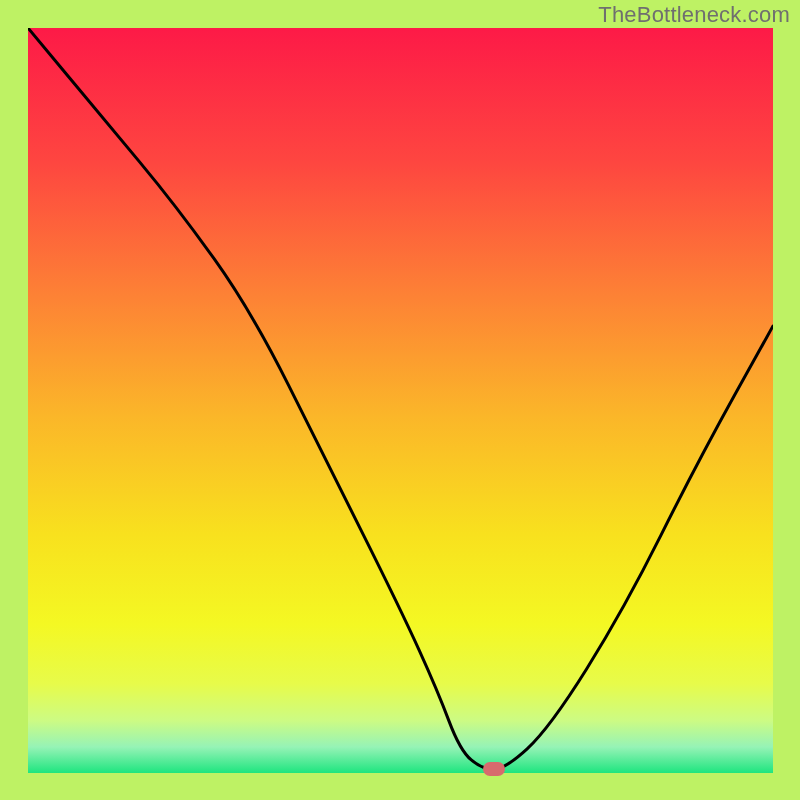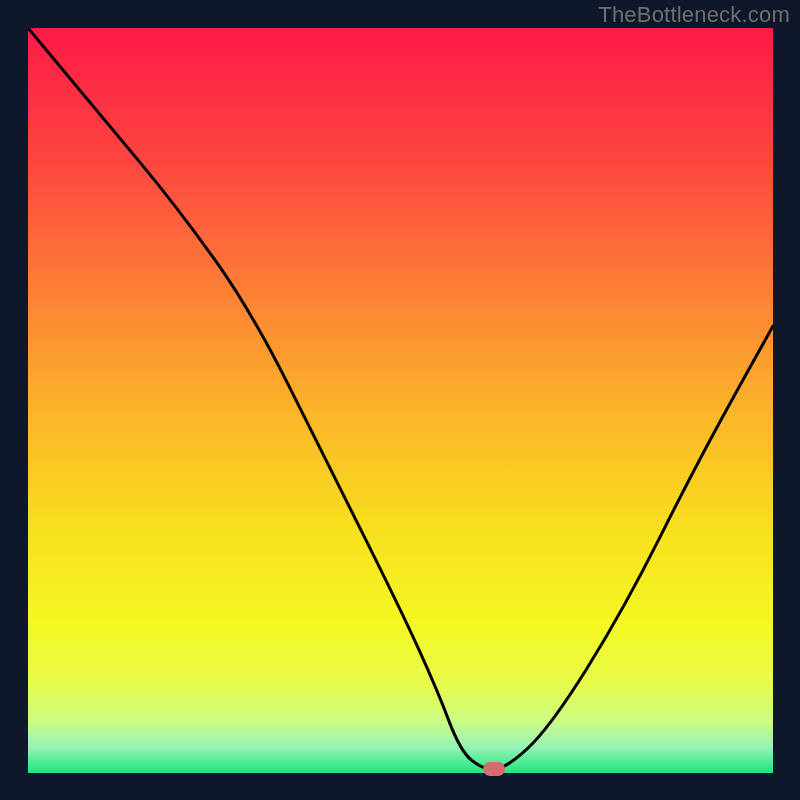--- a/index.html
+++ b/index.html
@@ -7,21 +7,21 @@
     padding: 0;
     width: 800px;
     height: 800px;
     background: #000;
     overflow: hidden;
   }
   .container {
     position: relative;
     width: 800px;
     height: 800px;
-    background: #0f172a;
+    background: #bef264;
   }
   .watermark {
     position: absolute;
     top: 2px;
     right: 10px;
     font-family: Arial, Helvetica, sans-serif;
     font-size: 22px;
     font-weight: 500;
     color: #6f6f6f;
     letter-spacing: 0.2px;

